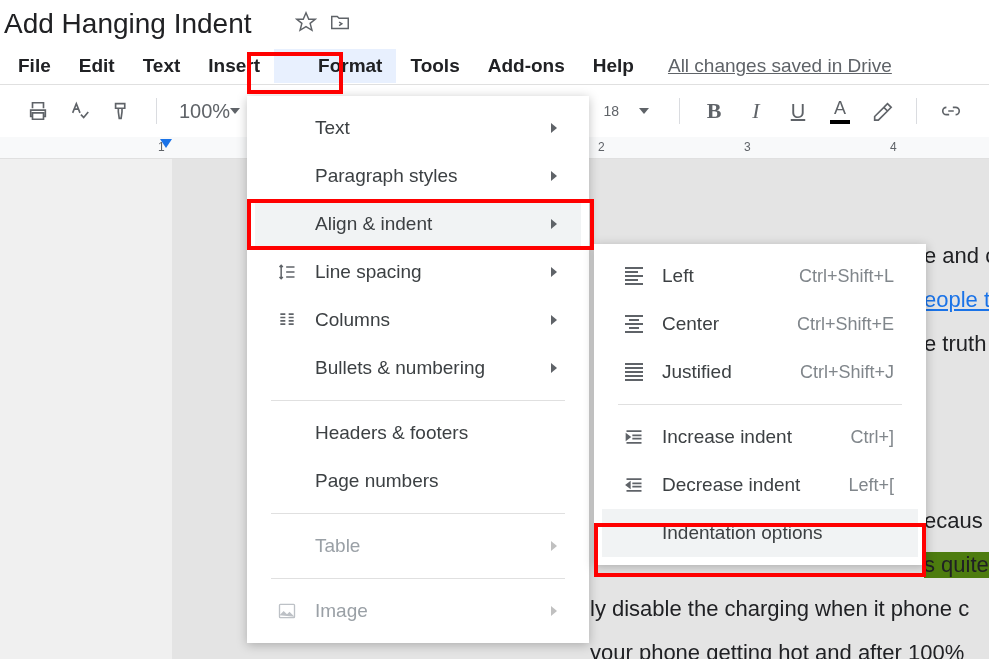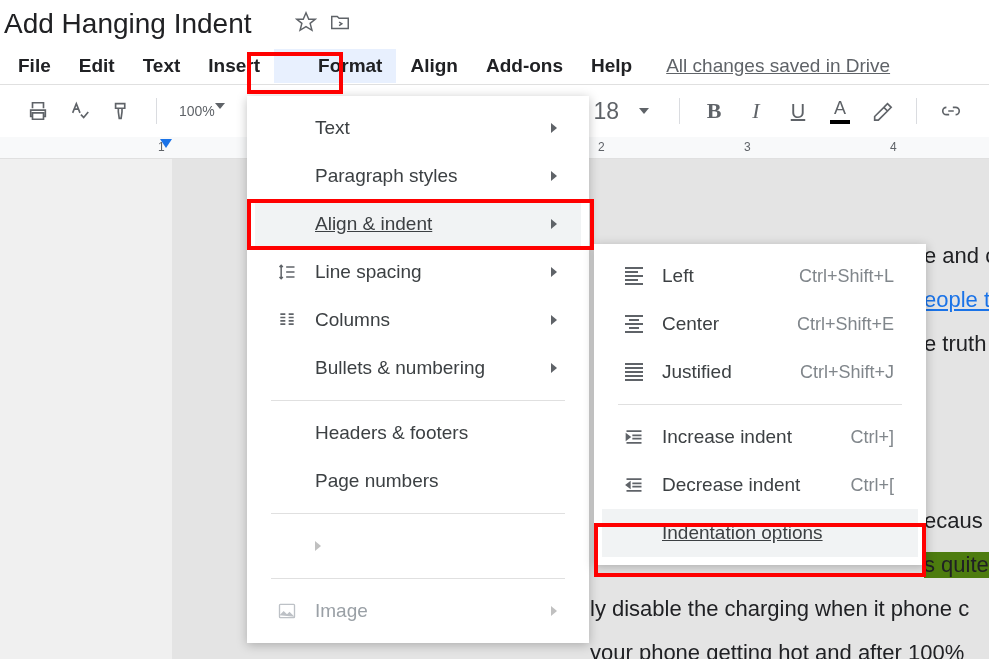--- a/index.html
+++ b/index.html
@@ -13,41 +13,41 @@
 .menubar { display:flex; align-items:center; height:36px; padding-left:4px; gap:0; }
 .menu-item { padding:6px 14px; font-size:19px; color:#202124; cursor:pointer;font-weight:bold; }
 .menu-item.active { background:#e8f0fe;padding-left:44px; }
 .menu-saved { margin-left:20px; color:#5f6368; text-decoration:underline; font-size:19px; }
 
 .toolbar-sep { border-top:1px solid #e0e0e0; }
 .toolbar { height:52px; display:flex; align-items:center; padding:0 22px; gap:10px; }
 .tool-btn { width:32px; height:32px; display:flex; align-items:center; justify-content:center; cursor:pointer; }
 .tool-btn svg { width:22px; height:22px; fill:#5f6368; }
 .tool-divider { width:1px; height:26px; background:#dadce0; margin:0 8px; }
-.zoom-select { display:flex; gap:0; color:#5f6368; font-size:14px; padding:0 4px;}
-.font-size-select { display:flex; align-items:center; gap:20px; color:#5f6368; font-size:23px; padding:0 4px;}
+.zoom-select { display:flex; align-items:center; gap:0; color:#5f6368; font-size:20px; padding:0 4px;}
+.font-size-select { display:flex; align-items:center; gap:20px; color:#5f6368; font-size:14px; padding:0 4px;}
 .chev { width:0; height:0; border-left:5px solid transparent; border-right:5px solid transparent; border-top:6px solid #5f6368;}
 .bold-btn{font-weight:700;font-family:'Times New Roman',serif;font-size:22px;color:#5f6368;}
 .italic-btn{font-style:italic;font-family:'Times New Roman',serif;font-size:22px;color:#5f6368;}
 .underline-btn{text-decoration:underline;font-size:20px;color:#5f6368;}
 .color-btn{ display:flex; flex-direction:column; align-items:center; gap:1px;}
 .color-swatch{ width:20px; height:4px; background:#000;}
 
 .ruler { height:22px; background:#f8f9fa; position:relative; border-bottom:1px solid #e0e0e0; overflow:hidden;}
 .ruler-num { position:absolute; top:3px; font-size:12px; color:#5f6368;}
 .ruler-marker{position:absolute;top:2px;width:0;height:0;border-left:6px solid transparent;border-right:6px solid transparent;border-top:9px solid #1a73e8;}
 
 .doc-area { position:relative; height:540px; background:#f0f0f0; overflow:hidden;}
 .page-bg{ position:absolute; left:172px; top:0; width:817px; height:540px; background:#e4e4e4;}
 .doc-text{ position:absolute; font-size:22px; color:#202124; white-space:nowrap;}
 
 
 .menu-dropdown { position:absolute; background:#fff; box-shadow:0 2px 10px rgba(0,0,0,0.25); padding:8px 8px; z-index:50;}
 .dd-item { display:flex; align-items:center; height:48px; padding:0 24px 0 20px; font-size:19px; color:#3c4043; cursor:pointer; position:relative; gap:16px;}
-.dd-item.hovered{ background:#f1f3f4;text-decoration:underline;}
+.dd-item.hovered{ background:#f1f3f4;}
 .dd-item .dd-icon { width:24px; display:flex; justify-content:center; align-items:center;}
 .dd-item .dd-label{ flex:1;}
 .dd-item .dd-arrow{ width:0;height:0; border-top:5px solid transparent; border-bottom:5px solid transparent; border-left:6px solid #5f6368;}
 .dd-item.disabled{ color:#9aa0a6;}
 .dd-sep{ height:1px; background:#e0e0e0; margin:8px 16px;}
 .dd-shortcut{ color:#80868b; font-size:18px; margin-left:30px;}
 
 .highlight-box{ position:absolute; border:4px solid #ff0000; z-index:100; pointer-events:none;}
 
 .align-icon{display:inline-flex;flex-direction:column;gap:2px;width:18px;}
@@ -72,21 +72,21 @@
     </span>
   </div>
 </div>
 
 <div class="menubar">
   <div class="menu-item">File</div>
   <div class="menu-item">Edit</div>
   <div class="menu-item">Text</div>
   <div class="menu-item">Insert</div>
   <div class="menu-item active">Format</div>
-  <div class="menu-item">Align</div>
+  <div class="menu-item">Tools</div>
   <div class="menu-item">Add-ons</div>
   <div class="menu-item">Help</div>
   <span class="menu-saved">All changes saved in Drive</span>
 </div>
 
 <div class="toolbar-sep"></div>
 
 <div class="toolbar">
   <div class="tool-btn">
     <svg viewBox="0 0 24 24">
@@ -201,20 +201,21 @@
     <span class="dd-icon"></span>
     <span class="dd-label">Headers &amp; footers</span>
   </div>
   <div class="dd-item">
     <span class="dd-icon"></span>
     <span class="dd-label">Page numbers</span>
   </div>
   <div class="dd-sep"></div>
   <div class="dd-item disabled">
     <span class="dd-icon"></span>
+    <span class="dd-label">Table</span>
     <span class="dd-arrow" style="border-left-color:#c0c0c0"></span>
   </div>
   <div class="dd-sep"></div>
   <div class="dd-item disabled">
     <span class="dd-icon">
       <svg width="20" height="20" viewBox="0 0 24 24" fill="#bdc1c6">
           <rect x="3" y="4" width="18" height="16" rx="1" fill="none" stroke="#bdc1c6" stroke-width="1.6"></rect>
           <path d="M3 17l5-5 4 4 3-3 6 6" fill="#bdc1c6"></path>
         </svg>
     </span>
@@ -273,21 +274,21 @@
     <span class="dd-label">Increase indent</span>
     <span class="dd-shortcut">Ctrl+]</span>
   </div>
   <div class="dd-item">
     <span class="dd-icon">
       <svg width="20" height="20" viewBox="0 0 24 24" fill="none" stroke="#5f6368" stroke-width="2">
           <path d="M3 5h18M10 10h11M10 14h11M3 19h18M7 9l-4 3 4 3z" fill="#5f6368"></path>
         </svg>
     </span>
     <span class="dd-label">Decrease indent</span>
-    <span class="dd-shortcut">Ctrl+[</span>
+    <span class="dd-shortcut">Left+[</span>
   </div>
   <div class="dd-item hovered">
     <span class="dd-icon"></span>
     <span class="dd-label">Indentation options</span>
   </div>
 </div>
 
 <div class="highlight-box" style="left:247px; top:52px; width:96px; height:42px;"></div>
 <div class="highlight-box" style="left:247px; top:199px; width:347px; height:51px;"></div>
 <div class="highlight-box" style="left:594px; top:523px; width:332px; height:54px;"></div>

